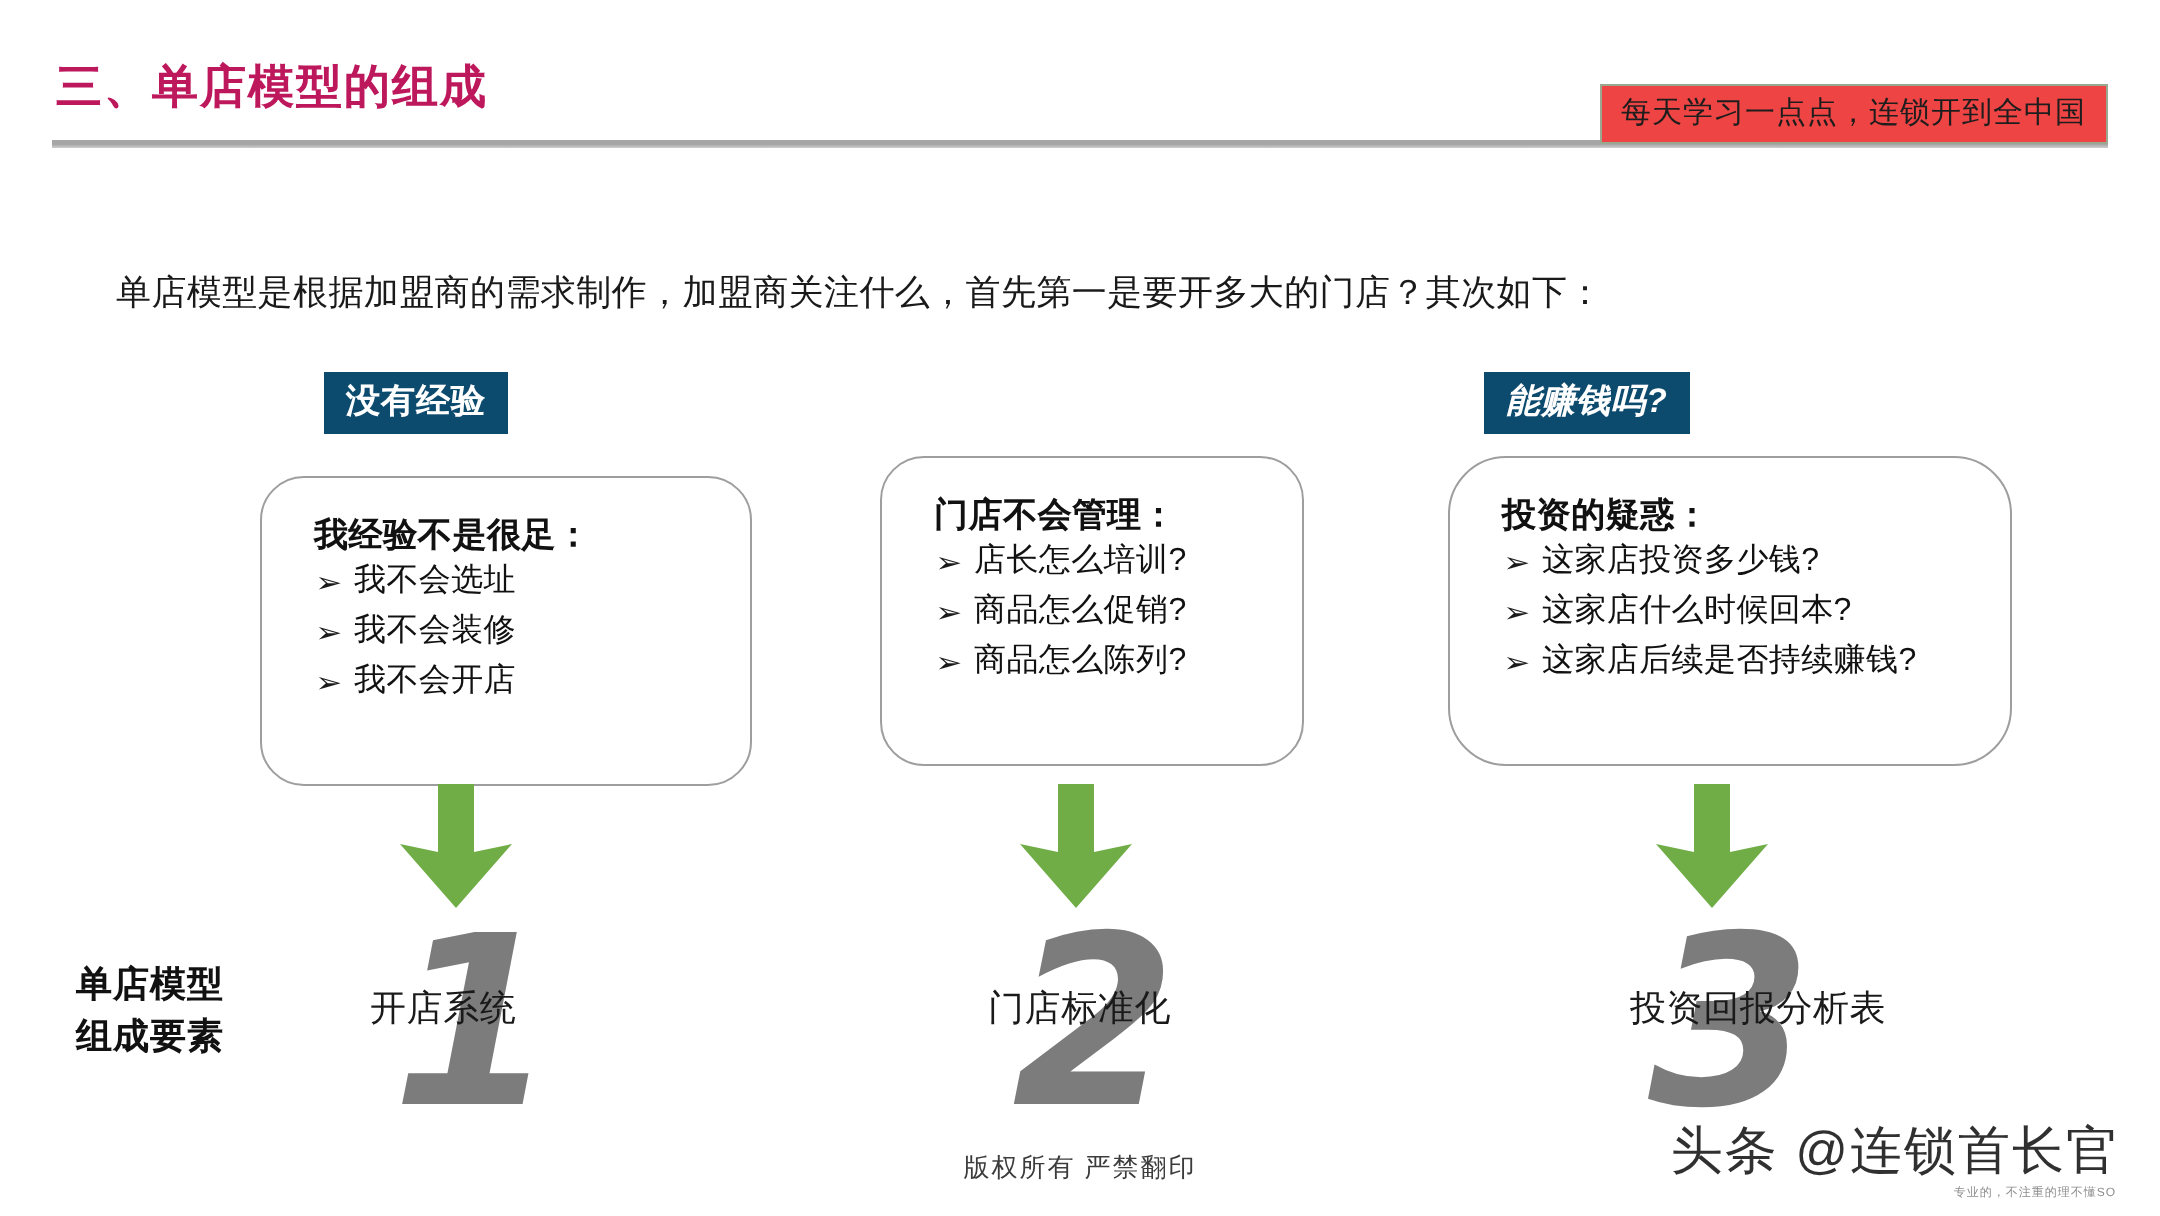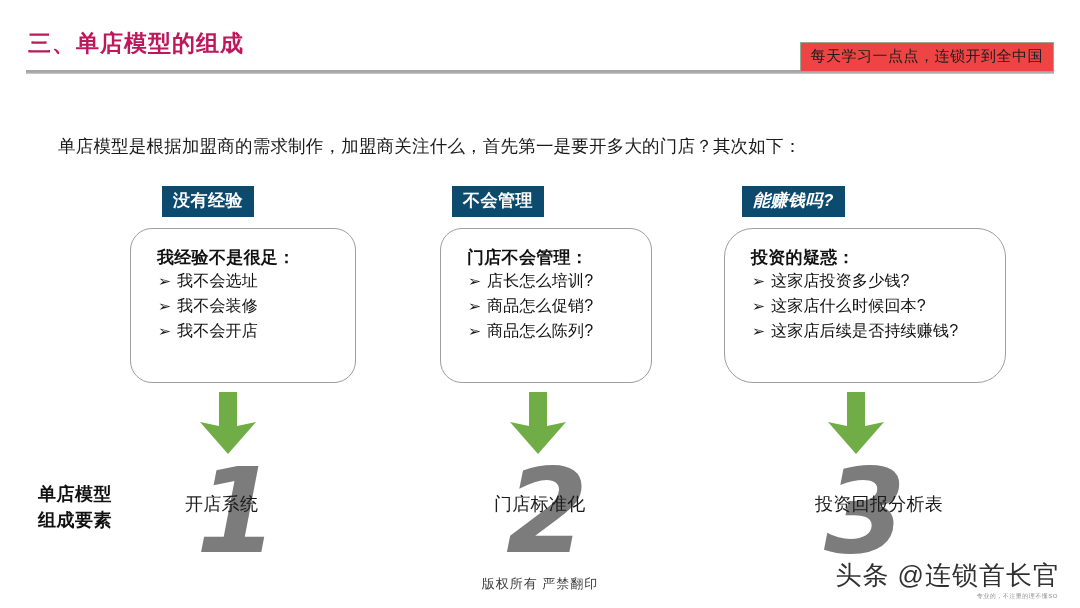--- a/index.html
+++ b/index.html
@@ -78,21 +78,21 @@
   .chip-2 { left: 742px; top: 186px; font-style: italic; }
 
   
   .card {
     position: absolute;
     border: 1.4px solid #9e9e9e;
     border-radius: 22px;
     background: #ffffff;
     box-sizing: border-box;
   }
-  .card-0 { left: 130px; top: 228px; width: 226px; height: 155px; }
+  .card-0 { left: 130px; top: 238px; width: 246px; height: 155px; }
   .card-1 { left: 440px; top: 228px; width: 212px; height: 155px; }
   .card-2 { left: 724px; top: 228px; width: 282px; height: 155px; border-radius: 29px; }
 
   .card-head {
     font-size: 17px;
     font-weight: bold;
     color: #111111;
     white-space: nowrap;
     letter-spacing: 0.3px;
     margin: 17px 0 4px 0;
@@ -162,20 +162,21 @@
   
   .side-label {
     position: absolute;
     left: 38px;
     top: 481px;
     font-size: 18px;
     font-weight: bold;
     color: #111111;
     line-height: 1.45;
     letter-spacing: 0.5px;
+    font-family: Liberation Mono, monospace;
   }
 
   
   .copyright {
     position: absolute;
     left: 0;
     right: 0;
     top: 575px;
     text-align: center;
     font-size: 13px;
@@ -208,21 +209,20 @@
 
 <div class="slide">
 
   <div class="slide-title">三、单店模型的组成</div>
   <div class="title-rule"></div>
   <div class="tagline-badge">每天学习一点点，连锁开到全中国</div>
 
   <div class="intro-line">单店模型是根据加盟商的需求制作，加盟商关注什么，首先第一是要开多大的门店？其次如下：</div>
 
   <div class="chip chip-0">没有经验</div>
-  <div class="chip chip-1">不会管理</div>
   <div class="chip chip-2">能赚钱吗?</div>
 
   <div class="card card-0">
     <div class="card-head">我经验不是很足：</div>
     <ul class="card-list">
       <li>
         <span class="bullet-arrow">➢</span>
         <span>我不会选址</span>
       </li>
       <li>

